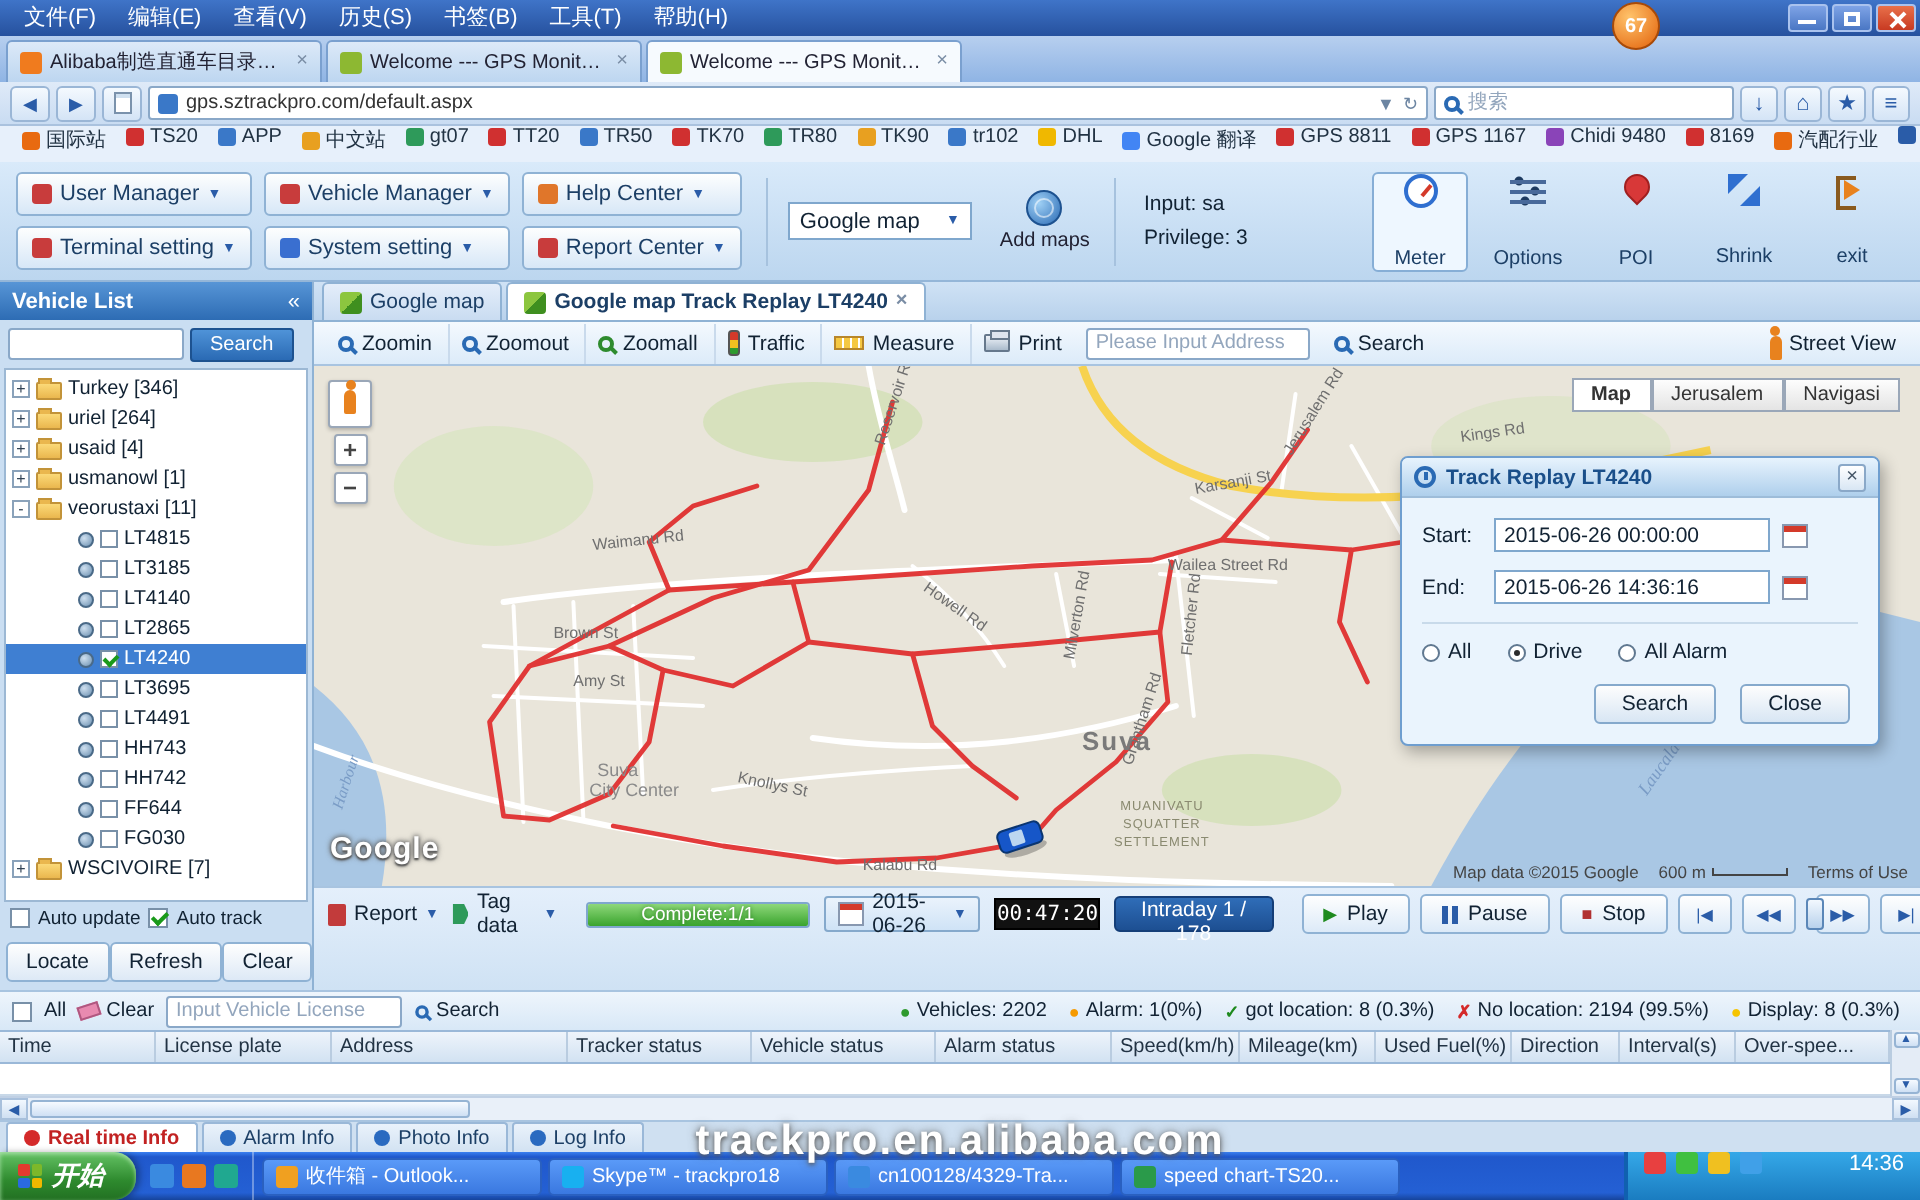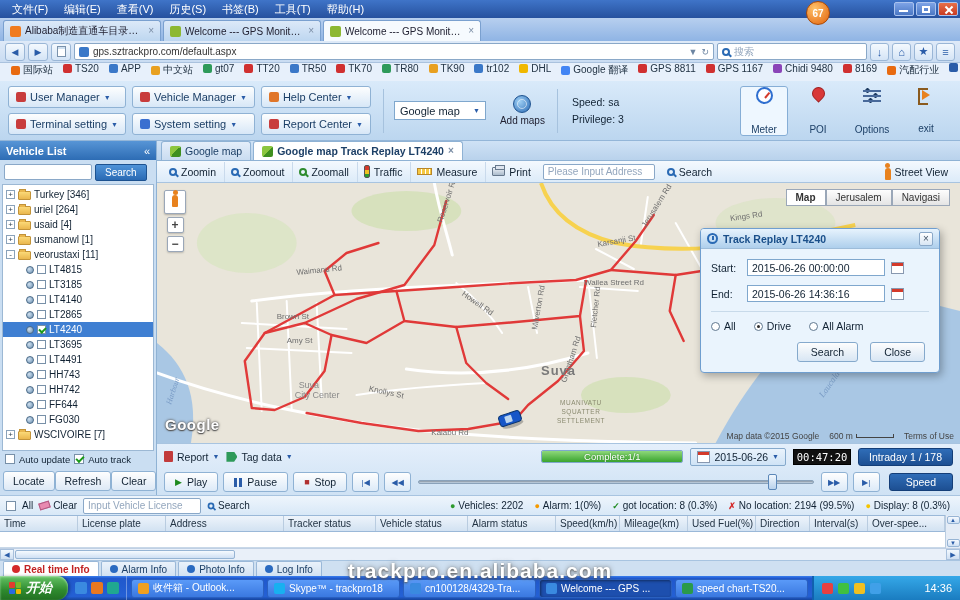--- a/index.html
+++ b/index.html
@@ -85,21 +85,21 @@
   .main{position:absolute;top:141px;left:0;right:0;height:354px;display:flex}
   .sidebar{width:157px;display:flex;flex-direction:column;border-right:1px solid #8fb2d4;background:#cadef2}
   .sb-head{height:19px;background:linear-gradient(#5795d6,#2d6cb4);color:#fff;font-weight:bold;font-size:11px;display:flex;align-items:center;padding:0 6px}
   .sb-col{margin-left:auto;font-weight:normal;font-size:11px}
   .sb-search{height:24px;display:flex;align-items:center;gap:3px;padding:0 4px}
   .sb-input{width:88px;background:#fff}
   .btn-search{height:17px;padding:0 9px;background:linear-gradient(#4f93d8,#2a6ab4);color:#fff;border:1px solid #1d5290;border-radius:2px;font-size:10px}
   .tree{flex:1;background:#fff;border:1px solid #9cb8d4;margin:0 2px;overflow:hidden;padding:2px 0;font-size:10px;color:#123;min-height:0}
   .tree-row{height:15px;display:flex;align-items:center;gap:3px;white-space:nowrap}
   .tree-row.folder{padding-left:3px}
-  .tree-row.vehicle{padding-left:20px}
+  .tree-row.vehicle{padding-left:33px}
   .tree-row.selected{background:#3f7fd2;color:#fff}
   .exp{width:9px;height:9px;border:1px solid #8aa2ba;background:#fff;font-size:8px;line-height:7px;text-align:center;color:#345;flex:none}
   .tree-row.vehicle .exp{visibility:hidden;width:0;border:none}
   .tico{flex:none}
   .folder .tico{width:13px;height:9px;background:linear-gradient(#fbd978,#eab74e);border:1px solid #c29339;border-radius:1px;position:relative;margin-top:1px}
   .folder .tico::before{content:"";position:absolute;top:-3px;left:0;width:5px;height:2px;background:#eab74e;border:1px solid #c29339;border-bottom:none}
   .vehicle .tico{width:8px;height:8px;border-radius:50%;background:radial-gradient(circle at 35% 35%,#cfe0f0,#6a8fb0);border:1px solid #4a6a88}
   .cb{width:9px;height:9px;border:1px solid #7890a8;background:#fff;position:relative;flex:none}
   .tree-row.checked .cb::after{content:"";position:absolute;left:1px;top:1px;width:5px;height:3px;border-left:2px solid #1a9a1a;border-bottom:2px solid #1a9a1a;transform:rotate(-45deg)}
   .sb-auto{height:16px;display:flex;align-items:center;gap:4px;font-size:9.5px;color:#123;padding:0 5px}
@@ -156,21 +156,21 @@
   .cal{width:13px;height:12px;background:#fff;border:1px solid #8898b0;position:relative;display:inline-block;flex:none}
   .cal::before{content:"";position:absolute;left:0;right:0;top:0;height:3px;background:#d43a2a}
   .dlg-radios{display:flex;gap:18px;margin:2px 0 10px;padding-top:8px;border-top:1px solid #c8daea}
   .radio{display:flex;align-items:center;gap:4px}
   .rb{width:9px;height:9px;border:1px solid #607890;border-radius:50%;background:#fff;position:relative;flex:none}
   .radio.on .rb::after{content:"";position:absolute;inset:2px;border-radius:50%;background:#2c2c2c}
   .dlg-btns{display:flex;justify-content:flex-end;gap:12px;padding-right:4px}
   .dbtn{height:20px;padding:0 13px;background:linear-gradient(#fdfdfd,#d8e6f4);border:1px solid #85a9cc;border-radius:3px;font-size:10.5px;color:#123}
 
   
-  .playback{height:52px;background:linear-gradient(#e4effb,#cfe2f4);border-top:1px solid #a8c4e0;display:flex;flex-direction:column}
+  .playback{height:52px;background:linear-gradient(#e4effb,#cfe2f4);border-top:1px solid #a8c4e0;display:flex;flex-direction:row}
   .pb1{height:26px;display:flex;align-items:center;gap:7px;padding:0 7px}
   .drop{display:flex;align-items:center;gap:4px;font-size:10.5px;color:#123}
   .r-ico{width:9px;height:11px;background:#c23b3b;border-radius:1px}
   .t-ico{width:11px;height:10px;background:#2e9a5a;clip-path:polygon(0 0,70% 0,100% 50%,70% 100%,0 100%)}
   .progress{width:142px;height:13px;border:1px solid #7fa7cd;background:#e8f0f8;position:relative;border-radius:2px;overflow:hidden}
   .pfill{position:absolute;inset:0;width:100%;background:linear-gradient(#8ed87a,#3aa42e)}
   .ptext{position:absolute;inset:0;display:flex;align-items:center;justify-content:center;color:#fff;font-size:9.5px;text-shadow:0 0 2px #2a7a20}
   .datebtn{height:18px;display:flex;align-items:center;gap:4px;background:linear-gradient(#eaf3fc,#cfe3f6);border:1px solid #85a9cc;border-radius:2px;padding:0 6px;font-size:10.5px}
   .timebox{width:58px;height:16px;background:#111;color:#fff;font-family:"DejaVu Sans Mono",monospace;font-size:10.5px;display:flex;align-items:center;justify-content:center;border:1px solid #000}
   .bluebtn{height:18px;padding:0 10px;background:linear-gradient(#2f6db8,#1d4f92);color:#fff;border:1px solid #143e78;border-radius:3px;font-size:10.5px}
@@ -225,21 +225,21 @@
   .flag i:nth-child(1){background:#e33b2e}.flag i:nth-child(2){background:#7db82a}
   .flag i:nth-child(3){background:#2a6ae0}.flag i:nth-child(4){background:#f0b800}
   .ql{display:flex;align-items:center;gap:4px;padding:0 7px;border-right:1px solid rgba(255,255,255,.35);flex:none}
   .qico{width:12px;height:12px;border-radius:2px}
   .qico.q1{background:#3a8ae0}.qico.q2{background:#e87820}.qico.q3{background:#20a890}
   .tasks{flex:1;display:flex;align-items:center;gap:3px;padding:0 4px;min-width:0}
   .task{flex:1;max-width:140px;height:19px;display:flex;align-items:center;gap:4px;padding:0 6px;background:linear-gradient(#5a9af8,#3a78e0);border:1px solid #2a60c0;border-radius:3px;color:#fff;font-size:10px;white-space:nowrap;overflow:hidden;min-width:0}
   .task.active{background:#1d4fae;box-shadow:inset 1px 1px 3px rgba(0,0,0,.45)}
   .tico2{width:11px;height:11px;border-radius:2px;flex:none}
   .task-label{overflow:hidden;text-overflow:ellipsis}
-  .tray{width:148px;background:linear-gradient(#35a8e8,#1a7cc0);border-left:2px solid #1060b0;display:flex;align-items:center;gap:5px;padding:0 8px;flex:none}
+  .tray{width:148px;background:linear-gradient(#35a8e8,#1a7cc0);border-left:2px solid #1060b0;display:flex;align-items:flex-start;gap:5px;padding:0 8px;flex:none}
   .trico{width:11px;height:11px;border-radius:2px}
   .trico.t1{background:#e84040}.trico.t2{background:#40c040}.trico.t3{background:#f0c020}.trico.t4{background:#40a0e8}
   .tclock{margin-left:auto;color:#fff;font-size:11px}
 </style>
 </head>
 <body>
 
 <div class="screen">
 
   <div class="menubar">
@@ -452,40 +452,44 @@
     <div class="mapsel">
       <span>Google map</span>
       <span class="dd">▼</span>
     </div>
     <div class="addmaps">
       <i class="globe"></i>
       <span>Add maps</span>
     </div>
     <div class="vsep"></div>
     <div class="userinfo">
-      <div>Speed: sa</div>
+      <div>Input: sa</div>
       <div>Privilege: 3</div>
     </div>
     <div class="tools">
 
         <div class="tool active">
           <i class="ic meter"></i>
           <span>Meter</span>
         </div>
 
         <div class="tool">
+          <i class="ic gear"></i>
+          <span>Options</span>
+        </div>
+
+        <div class="tool">
           <i class="ic poi"></i>
           <span>POI</span>
         </div>
 
         <div class="tool">
-          <i class="ic gear"></i>
-          <span>Options</span>
-        </div>
-
+          <i class="ic shrink"></i>
+          <span>Shrink</span>
+        </div>
 
         <div class="tool">
           <i class="ic exit"></i>
           <span>exit</span>
         </div>
       </div>
   </div>
 
   <div class="main">
     <div class="sidebar">
@@ -1000,24 +1004,20 @@
         <div class="task">
           <i class="tico2" style="background: rgb(24, 176, 240);"></i>
           <span class="task-label">Skype™ - trackpro18</span>
         </div>
 
         <div class="task">
           <i class="tico2" style="background: rgb(58, 138, 224);"></i>
           <span class="task-label">cn100128/4329-Tra...</span>
         </div>
 
-        <div class="task active">
-          <i class="tico2" style="background: rgb(58, 138, 224);"></i>
-          <span class="task-label">Welcome --- GPS ...</span>
-        </div>
 
         <div class="task">
           <i class="tico2" style="background: rgb(42, 154, 74);"></i>
           <span class="task-label">speed chart-TS20...</span>
         </div>
       </div>
     <div class="tray">
       <i class="trico t1"></i>
       <i class="trico t2"></i>
       <i class="trico t3"></i>

